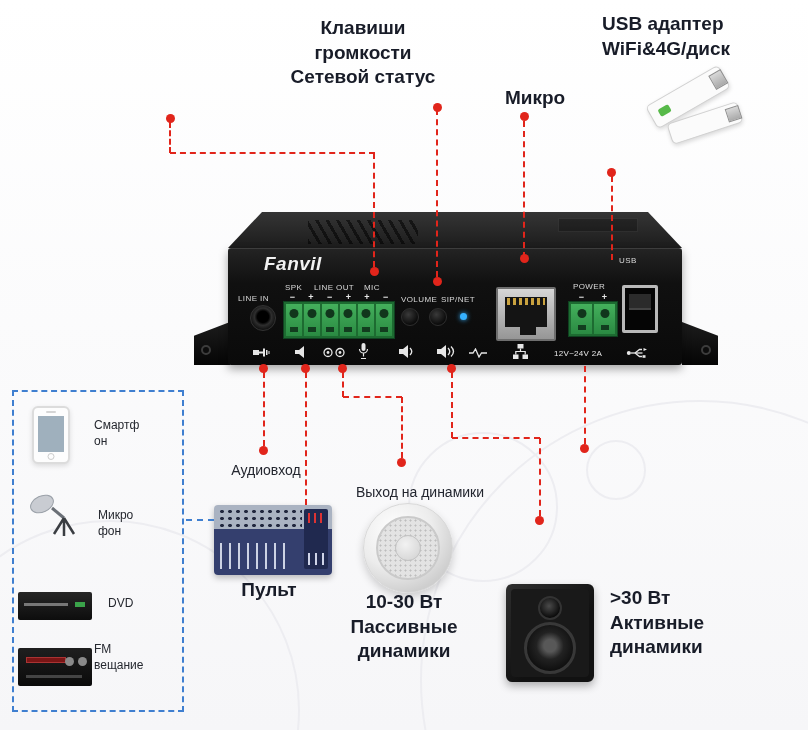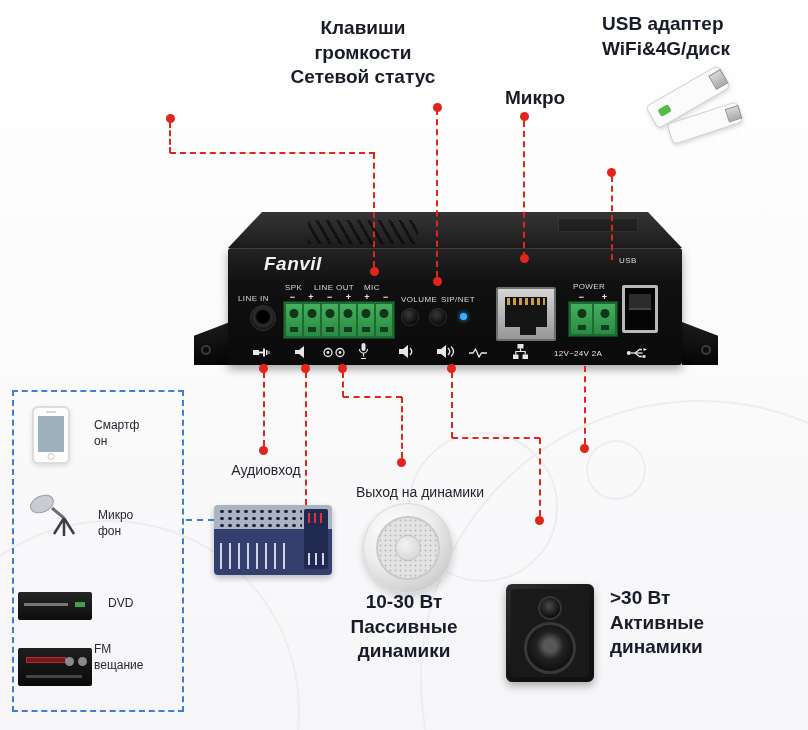--- a/index.html
+++ b/index.html
@@ -245,20 +245,21 @@
           <path d="M4.5 6h12" stroke="#e6e6e6" stroke-width="1.3"></path>
           <path d="M9 6l4.5-3.5h2.5M9 6l4.5 3.5h2.5" stroke="#e6e6e6" stroke-width="1.3" fill="none"></path>
           <path d="M17.5 1l3.5 1.5-3.5 1.5z" fill="#e6e6e6"></path>
           <rect x="16.5" y="8.2" width="3" height="2.6" fill="#e6e6e6"></rect>
         </svg>
     </div>
   </div>
 
   <div class="note center" style="left:214px;top:462px;width:104px">Аудиовход</div>
   <div class="note center" style="left:334px;top:484px;width:172px">Выход на динамики</div>
+  <div class="callout center" style="left:214px;top:578px;width:110px">Пульт</div>
   <div class="callout center pre" style="left:328px;top:590px;width:152px;font-size:19px">10-30 Вт
 Пассивные
 динамики</div>
   <div class="callout pre" style="left:610px;top:586px;width:135px;font-size:19px">&gt;30 Вт
 Активные
 динамики</div>
 
   <div class="mixer">
     <div class="knobs"></div>
     <div class="faders"></div>

